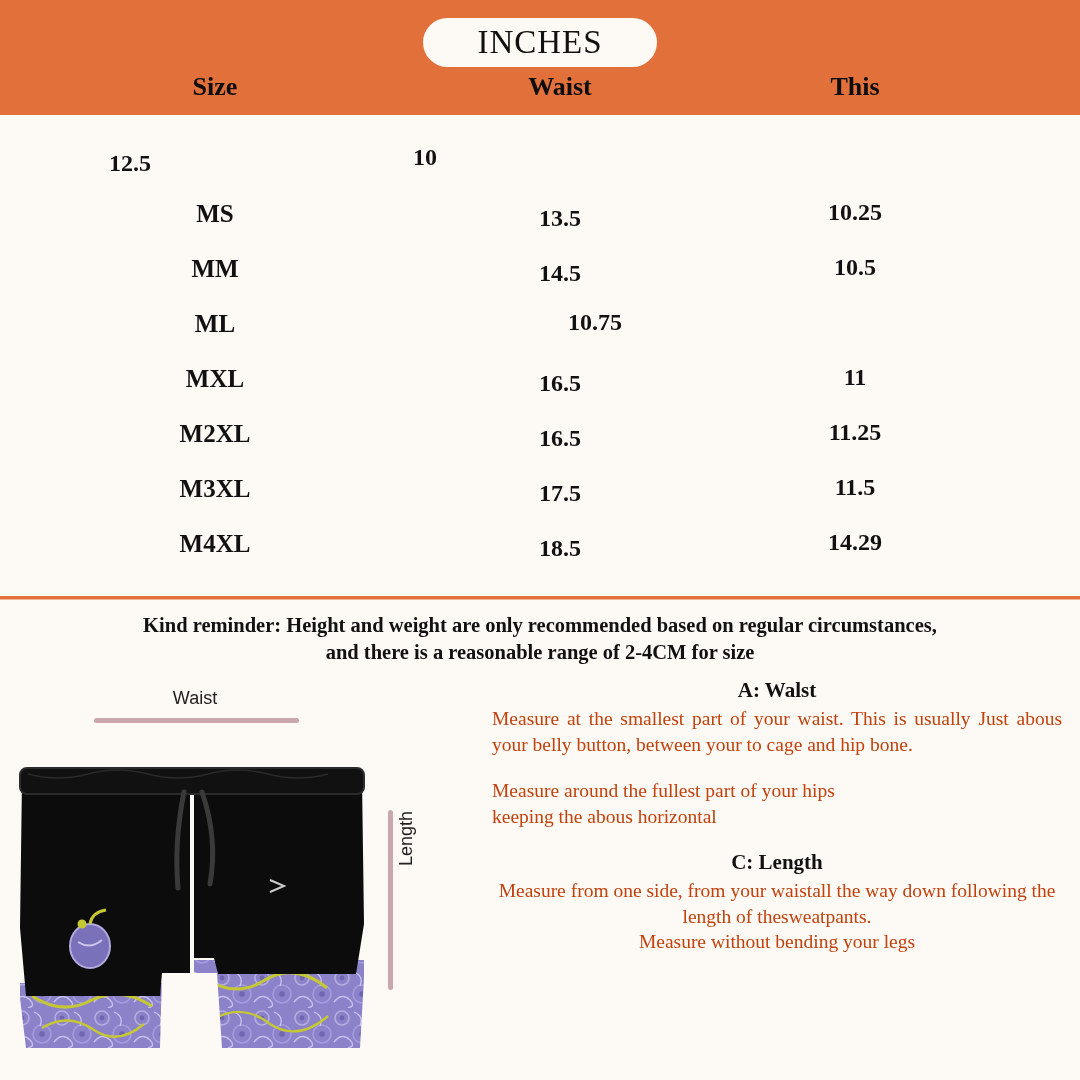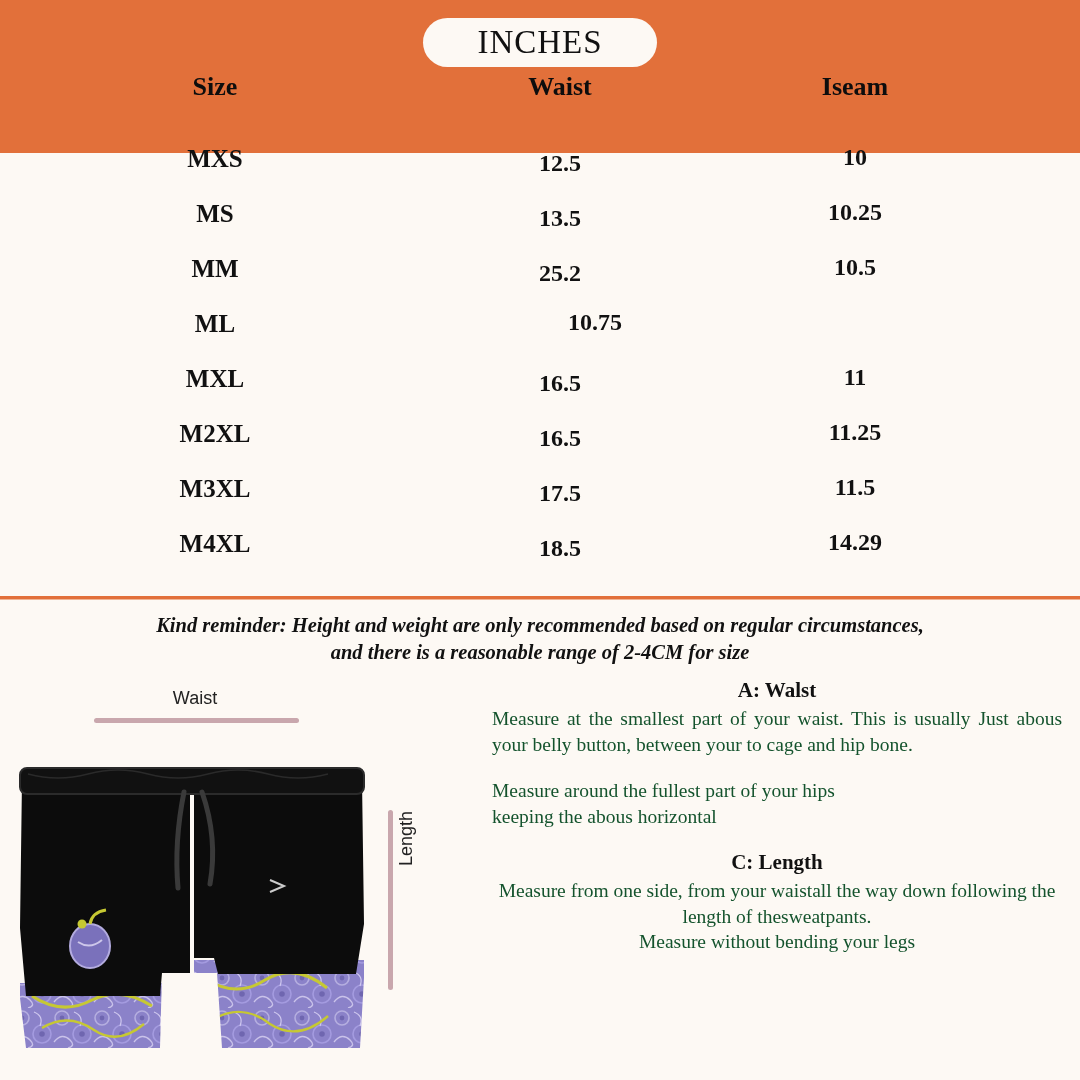--- a/index.html
+++ b/index.html
@@ -14,21 +14,21 @@
     overflow: hidden;
     position: relative;
   }
 
   
   .header {
     position: absolute;
     left: 0;
     top: 0;
     width: 1080px;
-    height: 153px;
+    height: 115px;
     background: #e2703a;
   }
   .unit-pill {
     position: absolute;
     left: 50%;
     transform: translateX(-50%);
     top: 18px;
     width: 234px;
     height: 49px;
     background: #fdf9f4;
@@ -102,21 +102,20 @@
     text-align: center;
     padding: 0 26px;
     box-sizing: border-box;
   }
   .reminder p {
     margin: 0;
     font-weight: bold;
     font-size: 20.5px;
     line-height: 27px;
     color: #111;
-    font-style: italic;
   }
 
   
   .lower {
     position: absolute;
     left: 0;
     top: 678px;
     width: 1080px;
     height: 402px;
   }
@@ -193,52 +192,51 @@
     margin: 0 0 3px 0;
     font-size: 21px;
     font-weight: bold;
     color: #111;
     text-align: center;
   }
   .blk p {
     margin: 0;
     font-size: 19.5px;
     line-height: 25.5px;
-    color: #14532d;
+    color: #c2410c;
   }
   .blk p.just { text-align: justify; }
 </style>
 </head>
 <body>
 
 <div class="header">
   <div class="unit-pill">
     <span>INCHES</span>
   </div>
   <div class="col-heads">
     <div class="c-size">Size</div>
     <div class="c-waist">Waist</div>
-    <div class="c-seam">Iseam</div>
+    <div class="c-seam">This</div>
   </div>
 </div>
 
 <div class="table-body">
   <div class="row">
-    <div class="cell size">MXS</div>
     <div class="cell waist">12.5</div>
     <div class="cell seam">10</div>
   </div>
   <div class="row">
     <div class="cell size">MS</div>
     <div class="cell waist">13.5</div>
     <div class="cell seam">10.25</div>
   </div>
   <div class="row">
     <div class="cell size">MM</div>
-    <div class="cell waist">25.2</div>
+    <div class="cell waist">14.5</div>
     <div class="cell seam">10.5</div>
   </div>
   <div class="row">
     <div class="cell size">ML</div>
     <div class="cell seam">10.75</div>
   </div>
   <div class="row">
     <div class="cell size">MXL</div>
     <div class="cell waist">16.5</div>
     <div class="cell seam">11</div>

